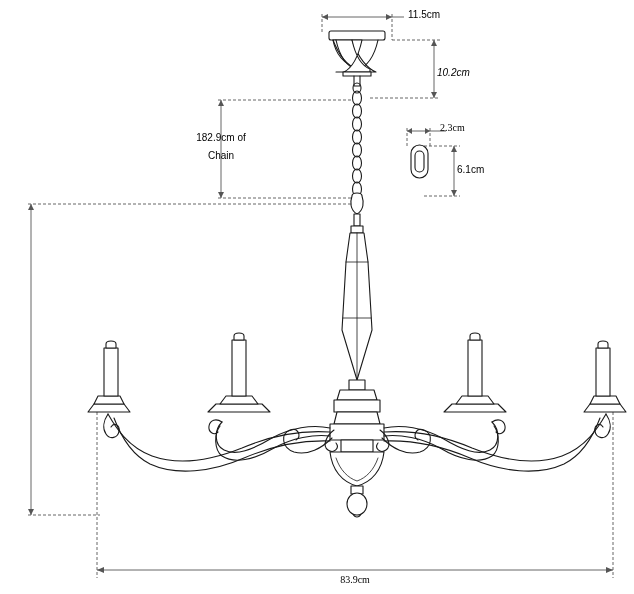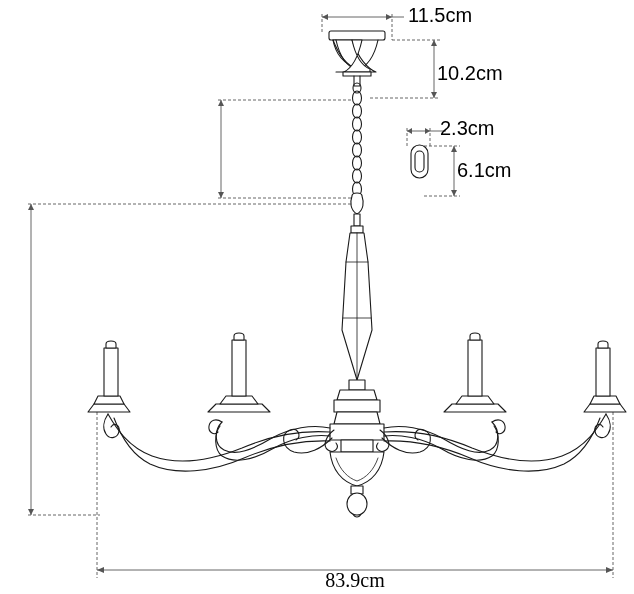--- a/index.html
+++ b/index.html
@@ -19,21 +19,21 @@
     width: 634px;
     height: 594px;
   }
   #stage svg {
     position: absolute;
     left: 0;
     top: 0;
   }
   .dim-label {
     position: absolute;
-    font-size: 20px;
+    font-size: 10px;
     line-height: 18px;
     color: #000;
     white-space: pre;
     letter-spacing: 0px;
   }
   .dim-label.center { text-align: center; }
   .dim-label.left   { text-align: left; }
 </style>
 </head>
 <body>
@@ -228,23 +228,25 @@
         <path d="M 334 430 C 326 436, 322 446, 328 450
                  C 334 454, 340 448, 336 443"></path>
         <path d="M 380 430 C 388 436, 392 446, 386 450
                  C 380 454, 374 448, 378 443"></path>
       </g>
     </g>
   </svg>
 
   <div class="dim-label left" style="left:408px; top:6px;">11.5cm</div>
 
-  <div class="dim-label left" style="left:437px; top:64px;">10.2cm</div>
-
-
-  <div class="dim-label left" style="left:440px; top:119px;">2.3cm</div>
+  <div class="dim-label left" style="left:437px; top:64px;font-style:italic;">10.2cm</div>
+
+  <div class="dim-label center" style="left:165px; top:129px; width:112px; white-space:pre-line;">182.9cm of
+Chain</div>
+
+  <div class="dim-label left" style="left:440px; top:119px;font-family:Liberation Serif, serif;">2.3cm</div>
 
   <div class="dim-label left" style="left:437px; top:161px;margin-left:20px;">6.1cm</div>
 
 
   <div class="dim-label center" style="left:315px; top:571px; width:80px;font-family:Liberation Serif, serif;">83.9cm</div>
 
 </div>
 
 </body></html>

